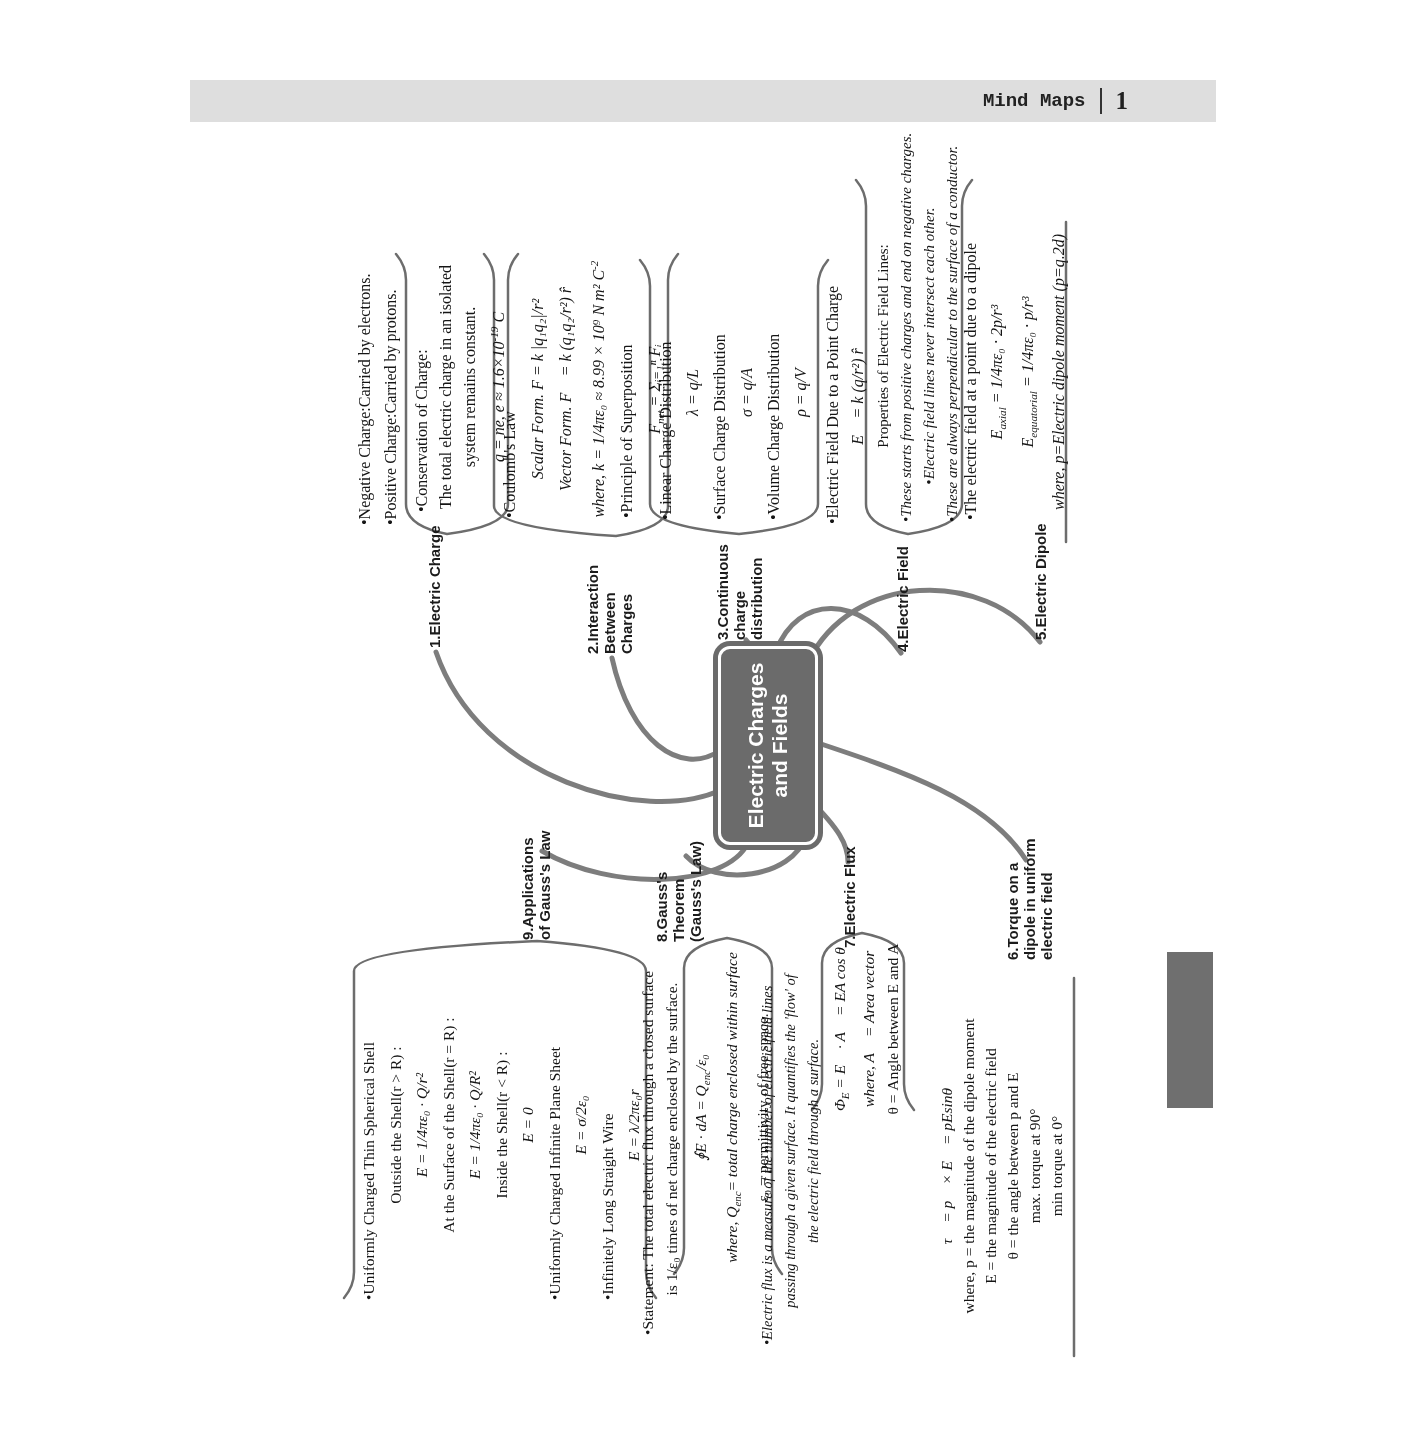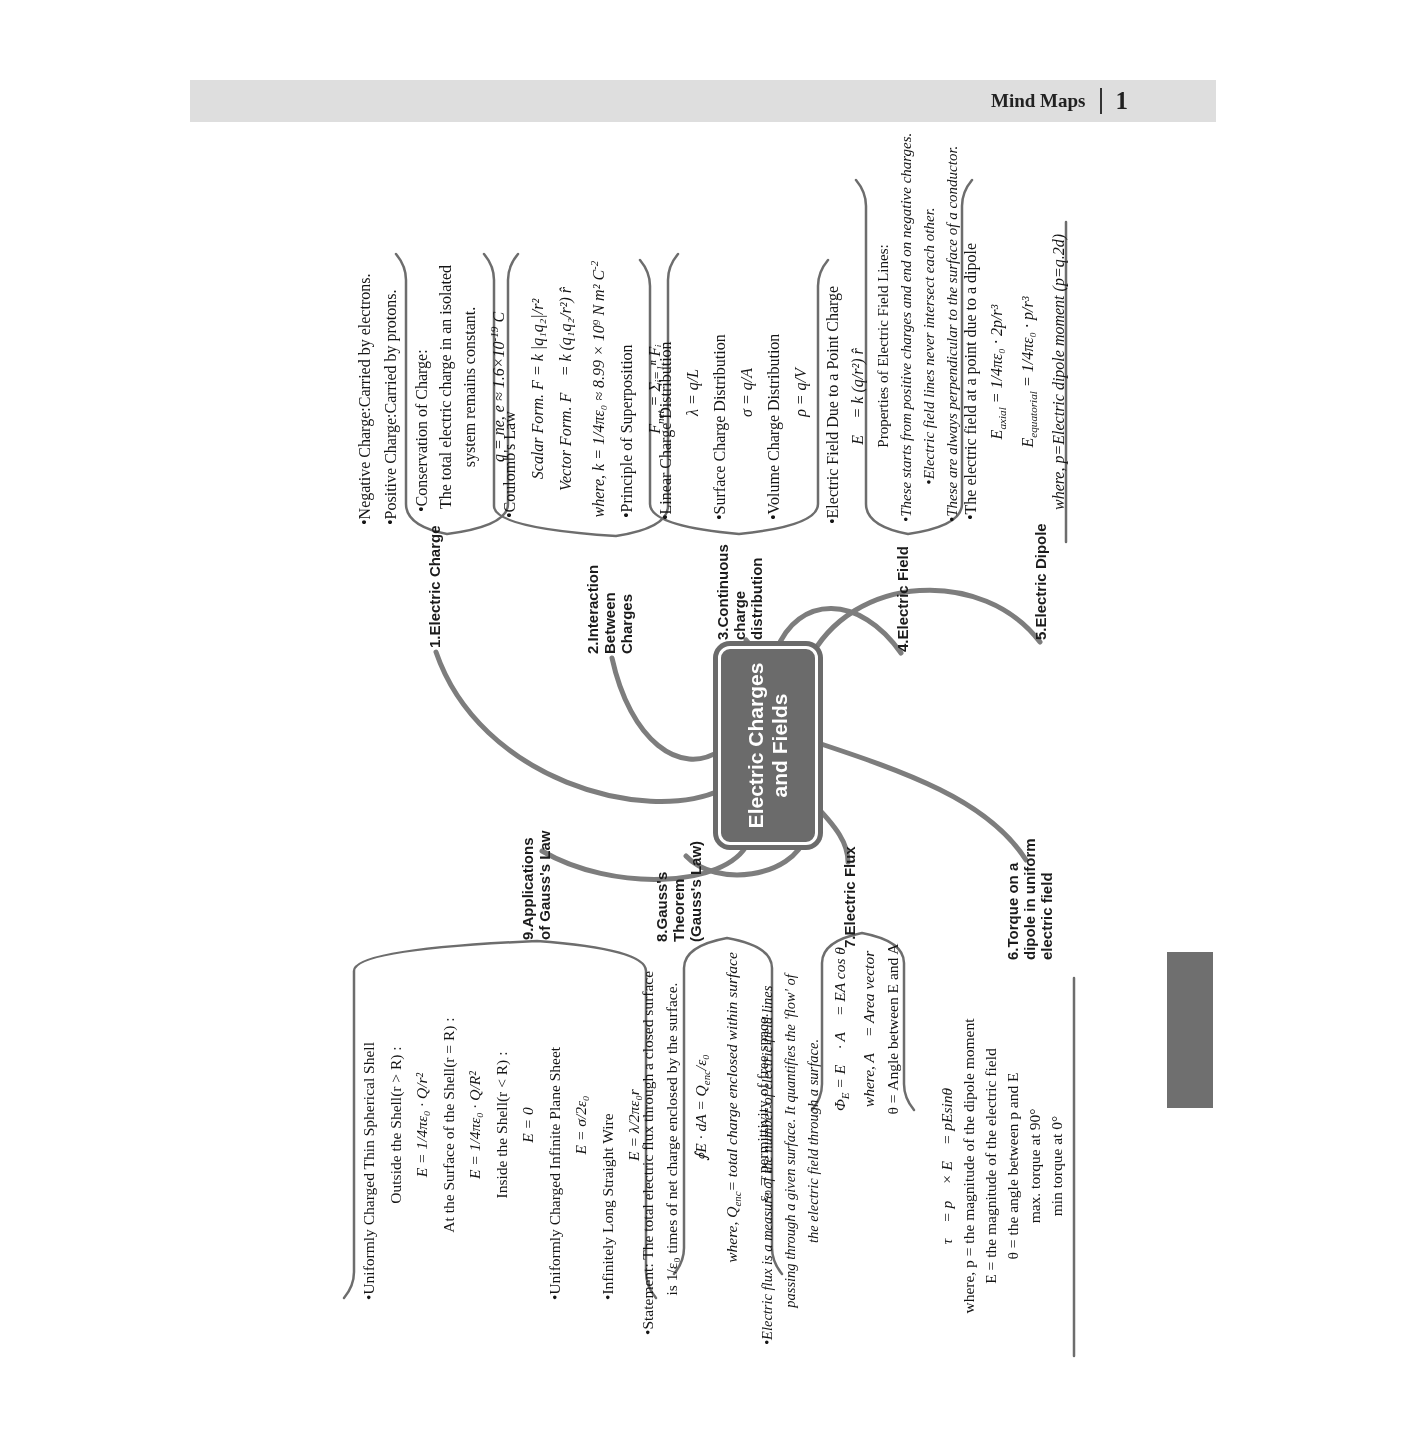--- a/index.html
+++ b/index.html
@@ -1,21 +1,21 @@
 <!DOCTYPE html>
 <html><head>
 <meta charset="utf-8">
 <style>
   html,body{margin:0;padding:0;background:#ffffff;}
   #page{position:relative;width:1404px;height:1440px;background:#ffffff;overflow:hidden;
         font-family:"Liberation Serif","DejaVu Serif",serif;color:#151515;}
   
   #header{position:absolute;left:190px;top:80px;width:1026px;height:42px;background:#dedede;
           display:flex;align-items:center;justify-content:flex-end;padding-right:88px;box-sizing:border-box;}
-  #header .ht{font-family:Liberation Serif, serif;font-weight:bold;font-size:19px;color:#222;}
+  #header .ht{font-family:Liberation Mono, monospace;font-weight:bold;font-size:19px;color:#222;}
   #header .hd{width:2px;height:26px;background:#333;margin:0 14px;}
   #header .hp{font-family:"Liberation Serif","DejaVu Serif",serif;font-weight:bold;font-size:25px;color:#222;}
   
   #side-tab{position:absolute;left:1167px;top:952px;width:46px;height:156px;background:#6f6f6f;}
   
   #map{position:absolute;left:-18px;top:18px;width:1440px;height:1404px;
        transform:rotate(-90deg);transform-origin:center center;}
   #wires{position:absolute;left:0;top:0;}
   .node{position:absolute;left:595px;top:718px;width:193px;height:94px;background:#6b6b6b;
         border:3px solid #ffffff;box-shadow:0 0 0 5px #6b6b6b;border-radius:12px;

